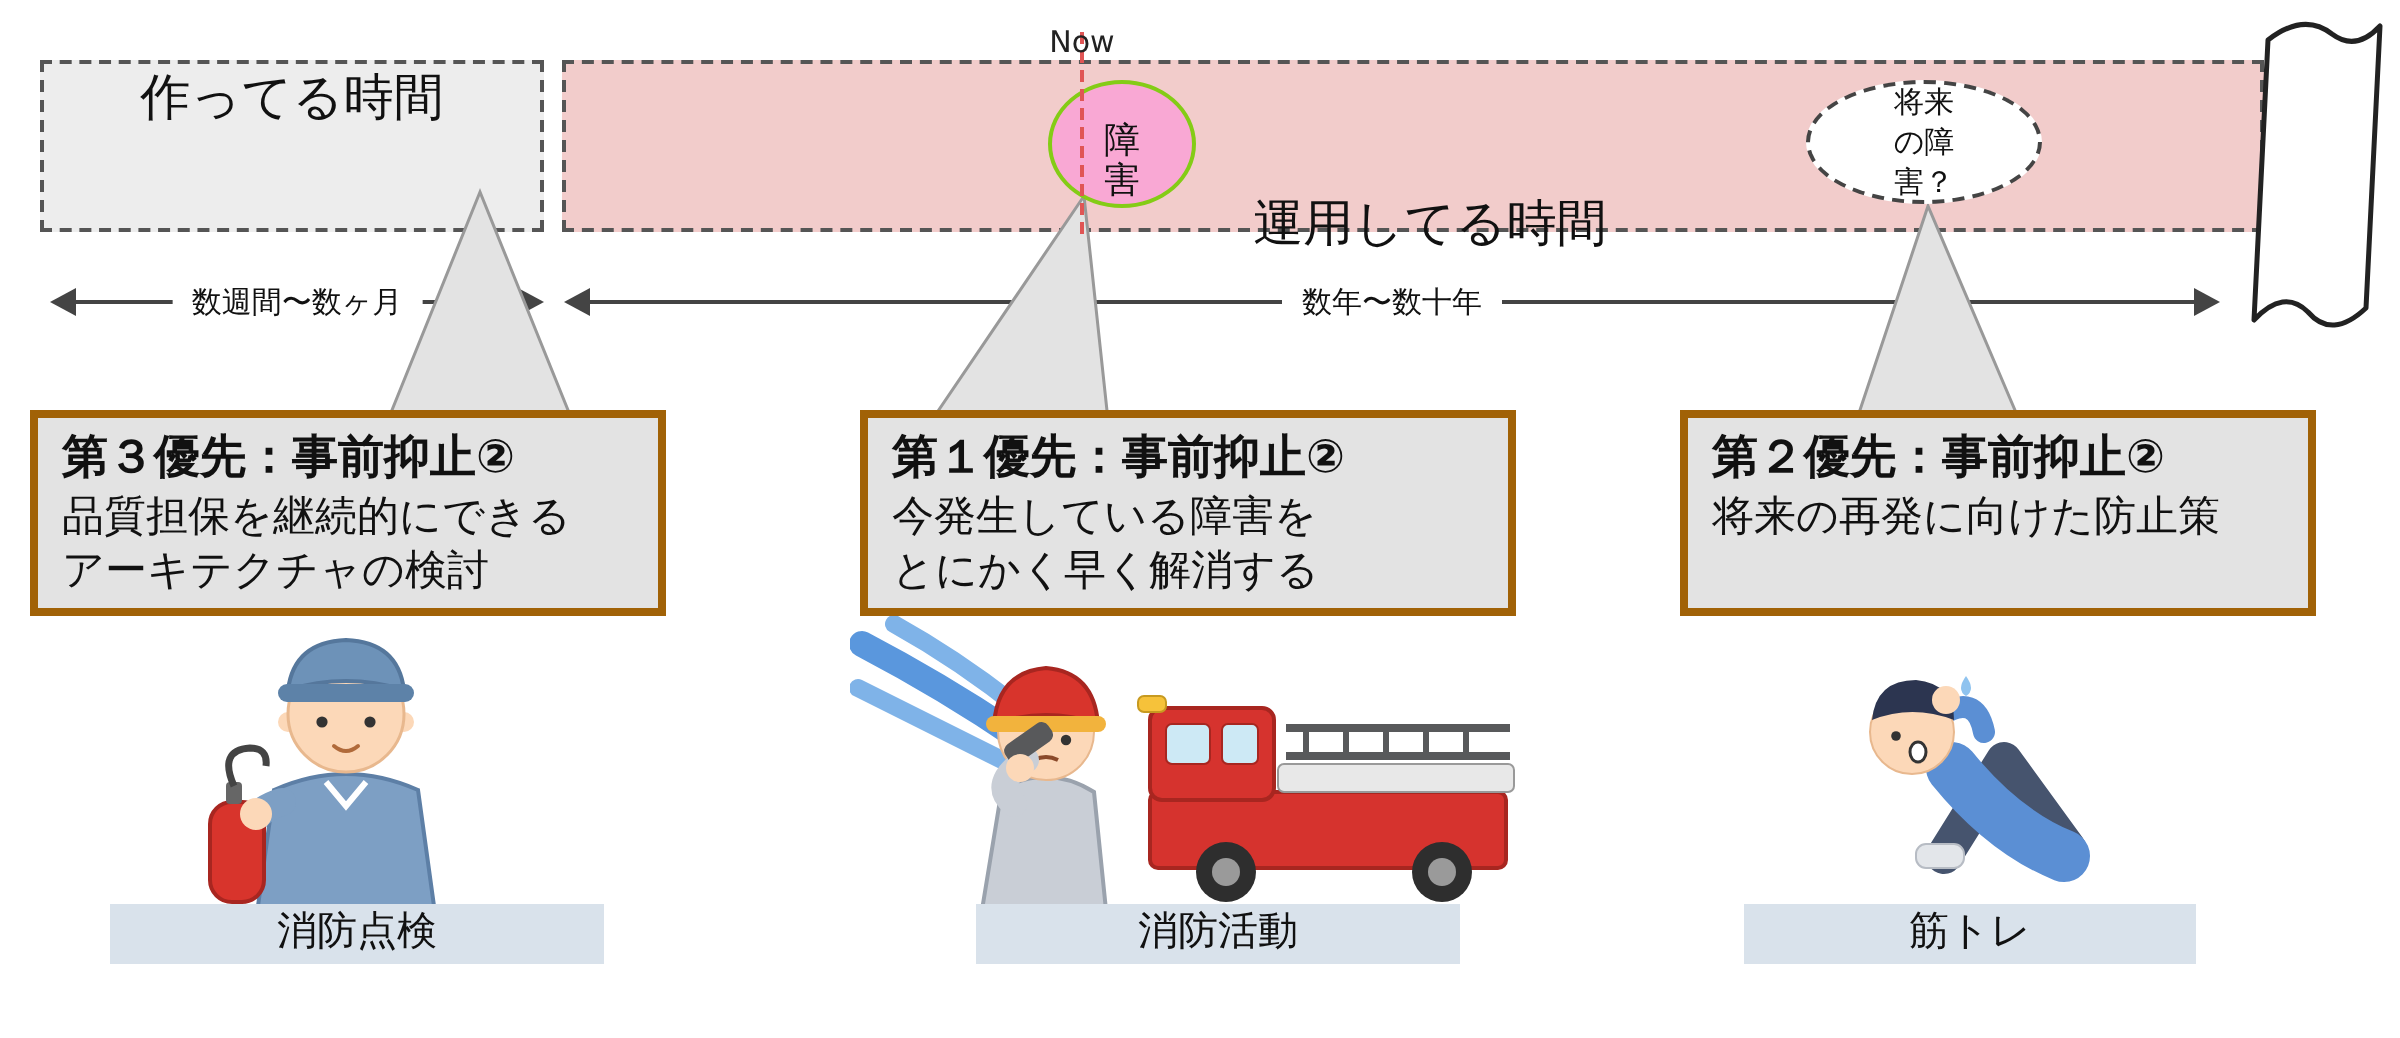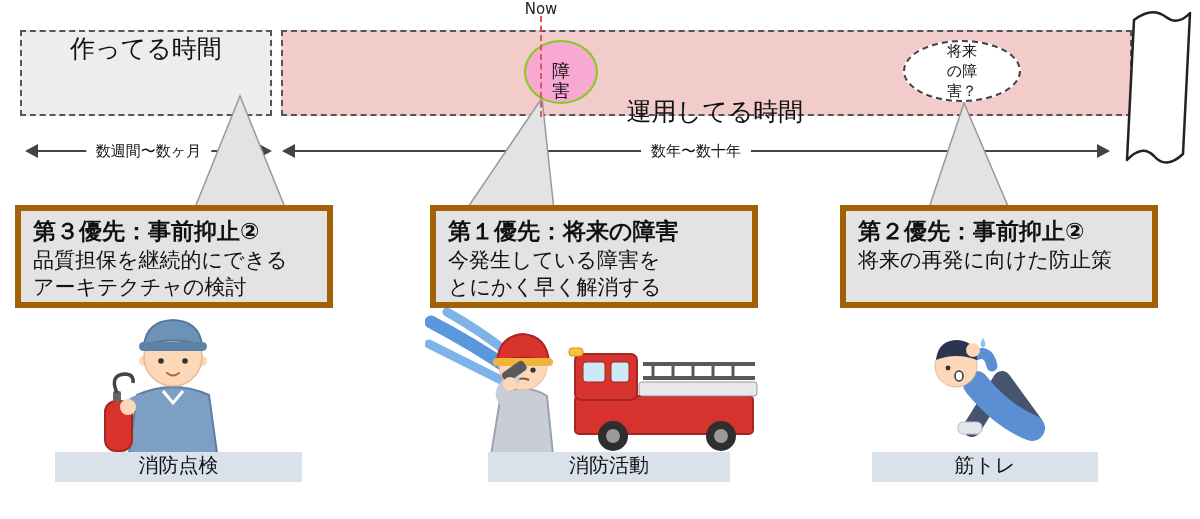--- a/index.html
+++ b/index.html
@@ -2,21 +2,21 @@
 <html><head>
 <meta charset="utf-8">
 <style>
   * { margin:0; padding:0; box-sizing:border-box; }
   html,body { background:#fff; }
   body { font-family:"DejaVu Sans","Liberation Sans",sans-serif; color:#111; }
   .canvas { position:relative; width:1200px; height:519px; background:#fff; overflow:hidden; }
   .abs { position:absolute; }
 
   
-  .now-label { left:521px; top:0; width:40px; text-align:center; font-size:15px; color:#222; z-index:5; }
+  .now-label { left:521px; top:12px; width:40px; text-align:center; font-size:15px; color:#222; z-index:5; }
   .now-line  { left:540px; top:16px; height:101px; width:0; border-left:2px dashed #e05555; z-index:4; }
 
   .build-box { left:20px; top:30px; width:252px; height:86px; background:#ededed;
                border:2px dashed #555; display:flex; align-items:flex-start; justify-content:center;
                font-size:25px; z-index:1; }
   .operate-bar { left:281px; top:30px; width:851px; height:86px; background:#f2cccb;
                  border:2px dashed #555; z-index:0; }
   .operate-label { left:602px; top:30px; width:226px; height:86px; display:flex; align-items:center;
                    justify-content:center; font-size:25px; z-index:2;margin-top:38px; }
 
@@ -41,21 +41,21 @@
   .duration .head.hr { right:0; border-left:13px solid #444; }
   .duration .dlabel { position:absolute; top:0; left:50%; transform:translateX(-50%);
                       background:#fff; padding:0 10px; font-size:15px; line-height:22px; white-space:nowrap; }
   .duration.build { left:25px; top:140px; width:247px; }
   .duration.operate { left:282px; top:140px; width:828px; }
 
   
   .pointer { position:absolute; z-index:1; }
 
   
-  .callout { position:absolute; top:205px; height:103px; background:#e3e3e3; border:6px solid #a16207;
+  .callout { position:absolute; top:205px; height:103px; background:#e3e3e3; border:4px solid #a16207;
              padding:5px 12px 6px 12px; z-index:2; }
   .callout .title { font-size:23px; font-weight:bold; line-height:1.35; }
   .callout .bline { font-size:21px; line-height:1.3; }
   .callout.c1 { left:15px;  width:318px; }
   .callout.c2 { left:430px; width:328px; }
   .callout.c3 { left:840px; width:318px; }
 
   
   .illu { position:absolute; z-index:1; }
 
@@ -115,21 +115,21 @@
   <svg class="pointer" style="left:918px;top:101px" width="104" height="112" viewBox="0 0 104 112">
     <polygon points="46,2 10,110 92,110" fill="#e3e3e3" stroke="#999" stroke-width="1.5"></polygon>
   </svg>
 
   <div class="callout c1">
     <div class="title">第３優先：事前抑止②</div>
     <div class="bline">品質担保を継続的にできる</div>
     <div class="bline">アーキテクチャの検討</div>
   </div>
   <div class="callout c2">
-    <div class="title">第１優先：将来の障害</div>
+    <div class="title">第１優先：事前抑止②</div>
     <div class="bline">今発生している障害を</div>
     <div class="bline">とにかく早く解消する</div>
   </div>
   <div class="callout c3">
     <div class="title">第２優先：事前抑止②</div>
     <div class="bline">将来の再発に向けた防止策</div>
   </div>
 
   <svg class="illu" style="left:85px;top:303px" width="175" height="150" viewBox="0 0 175 150">
     <path d="M52 92 Q88 76 124 92 L132 150 L44 150 Z" fill="#7d9fc4" stroke="#5d7fa6" stroke-width="2"></path>

